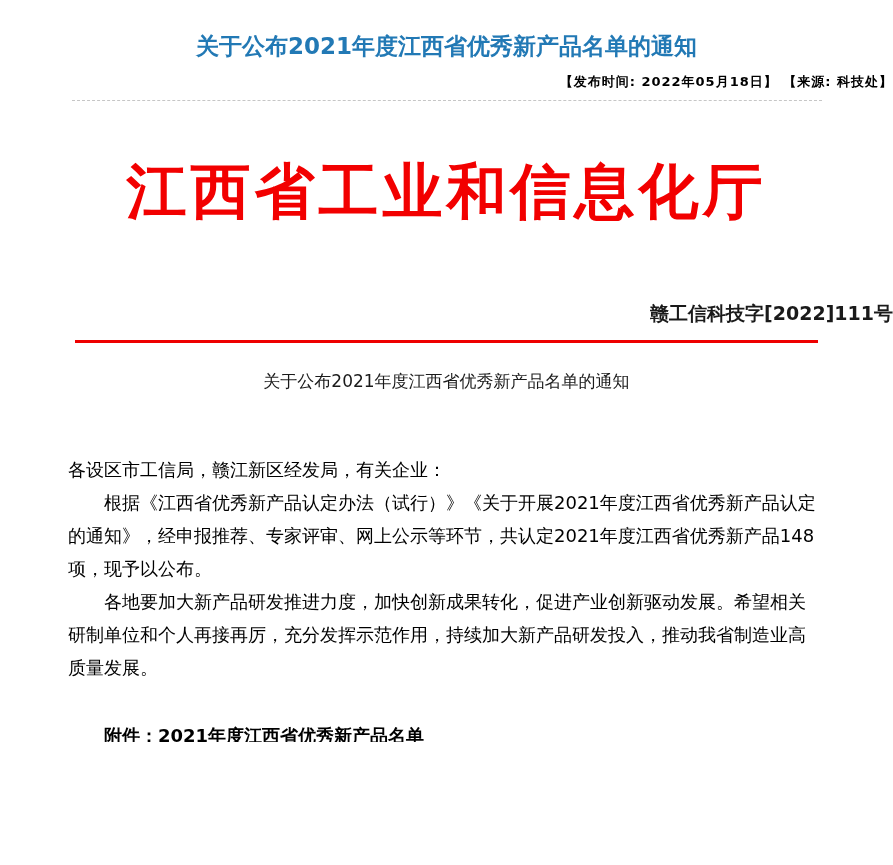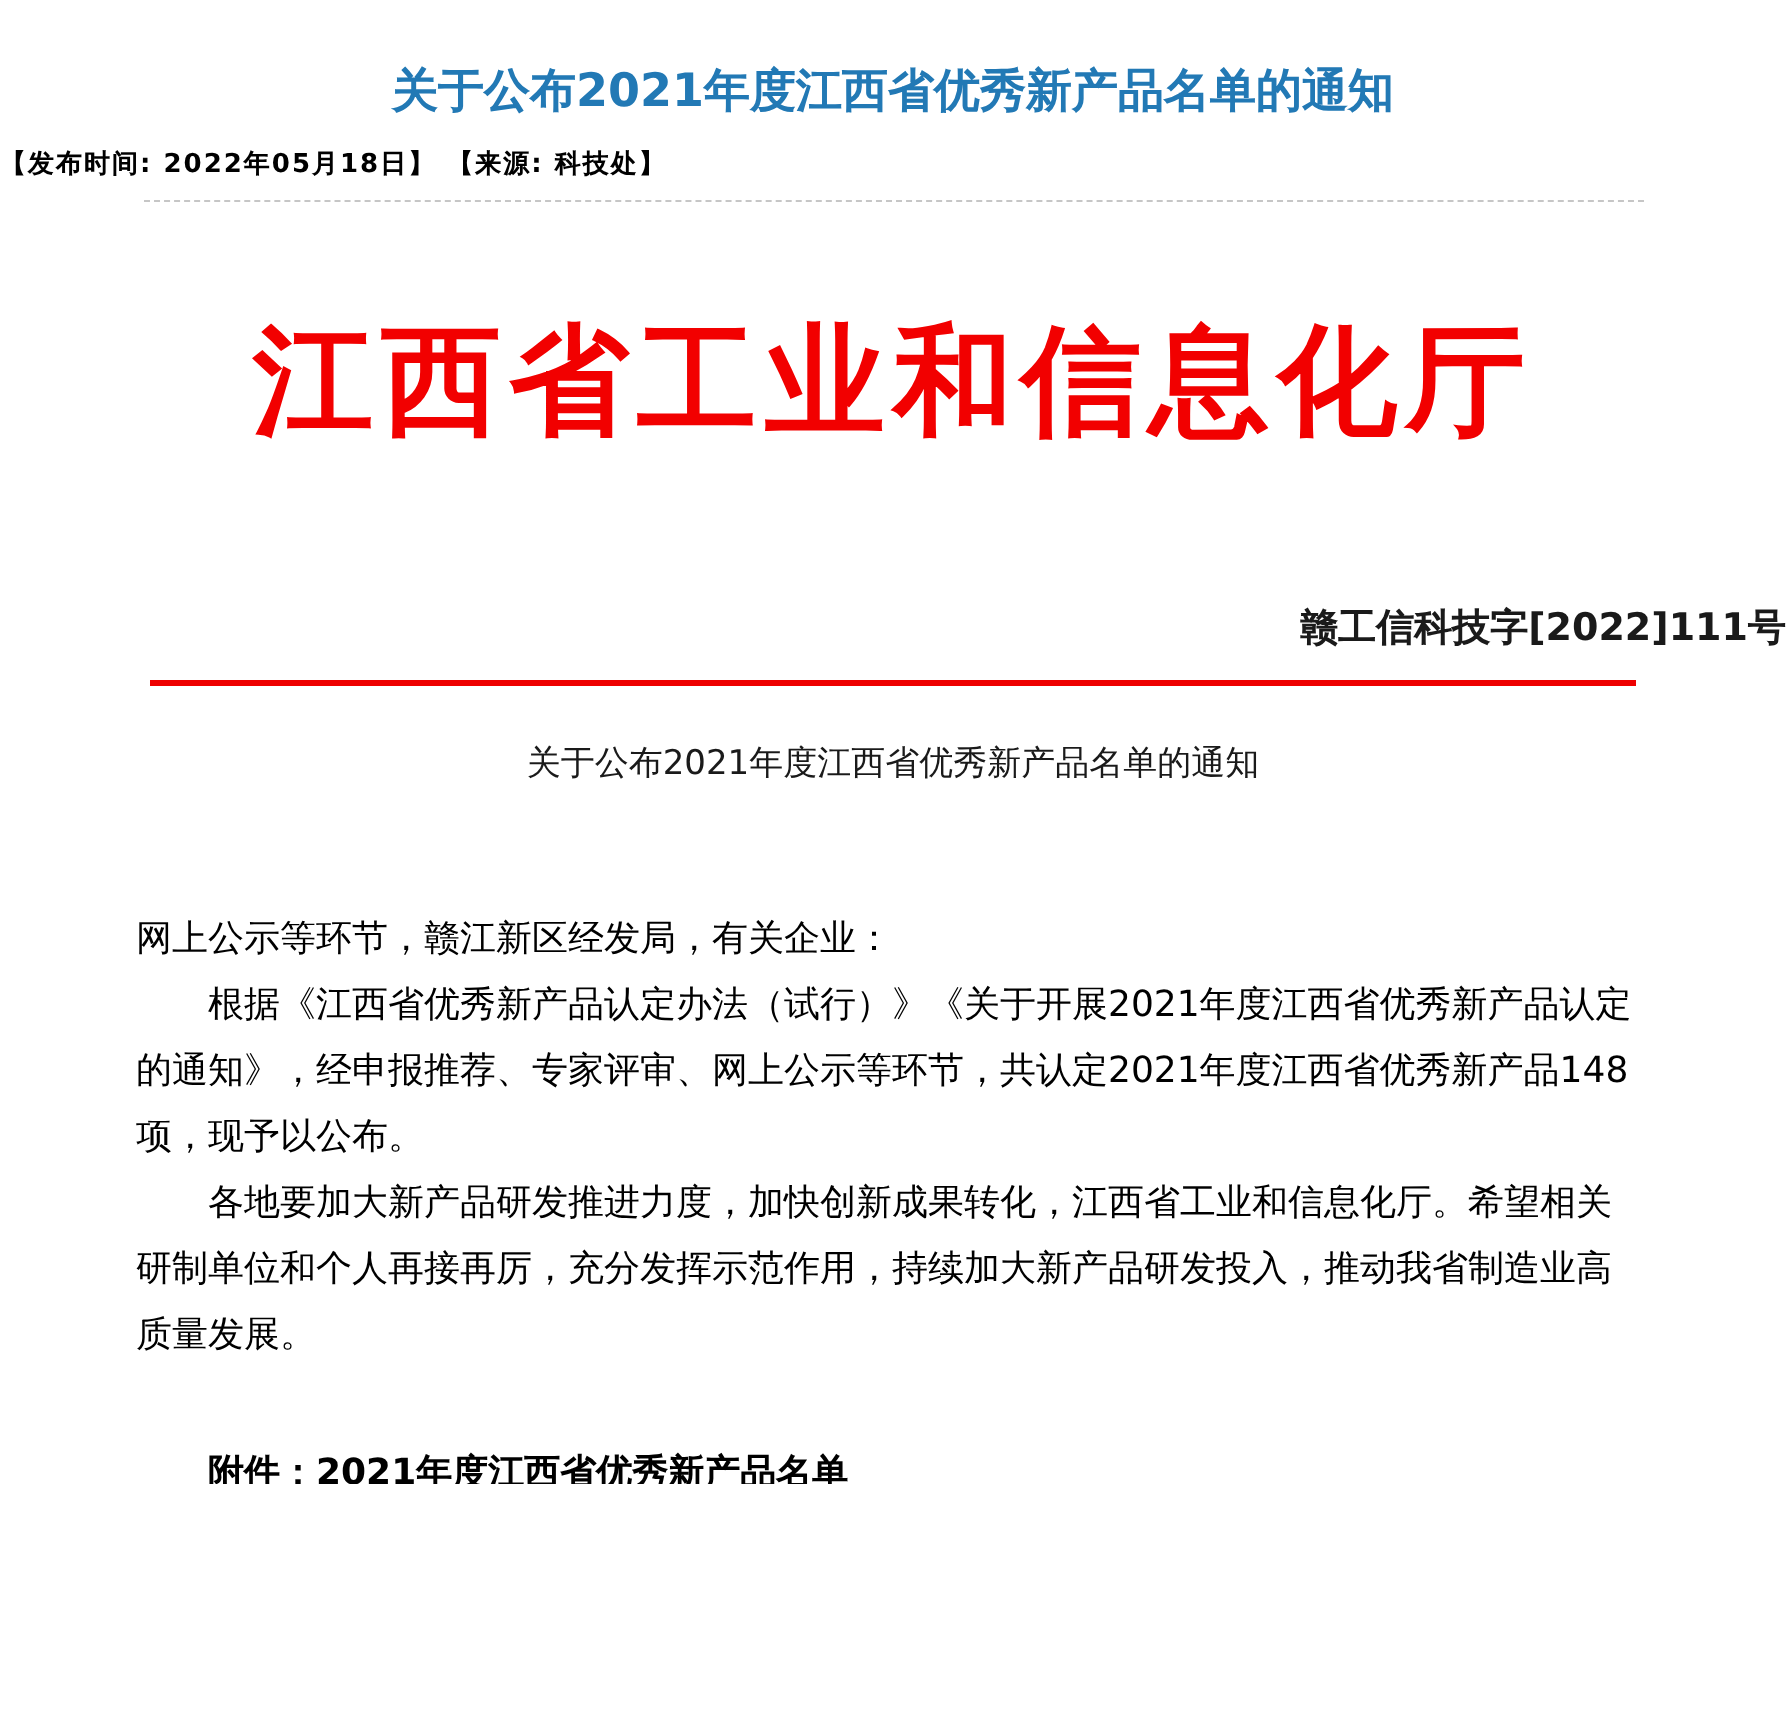--- a/index.html
+++ b/index.html
@@ -23,21 +23,21 @@
   .header-title {
     margin: 32px 40px 0 40px;
     text-align: center;
     color: #2279b5;
     font-size: 23px;
     font-weight: bold;
     line-height: 28px;
   }
   .meta-line {
     margin-top: 13px;
-    text-align: left;
+    text-align: right;
     font-size: 13px;
     font-weight: bold;
     color: #000000;
     letter-spacing: 1px;
   }
   .dashed-divider {
     margin: 9px 71px 0 72px;
     border-top: 1px dashed #c6c6c6;
     height: 0;
   }
@@ -112,23 +112,23 @@
 
   <div class="letterhead">江西省工业和信息化厅</div>
 
   <div class="doc-number">赣工信科技字[2022]111号</div>
 
   <div class="red-rule"></div>
 
   <div class="doc-title">关于公布2021年度江西省优秀新产品名单的通知</div>
 
   <div class="body-text">
-    <p class="salutation">网上公示等环节，赣江新区经发局，有关企业：</p>
+    <p class="salutation">各设区市工信局，赣江新区经发局，有关企业：</p>
     <p class="para">根据《江西省优秀新产品认定办法（试行）》《关于开展2021年度江西省优秀新产品认定的通知》，经申报推荐、专家评审、网上公示等环节，共认定2021年度江西省优秀新产品148项，现予以公布。</p>
-    <p class="para">各地要加大新产品研发推进力度，加快创新成果转化，江西省工业和信息化厅。希望相关研制单位和个人再接再厉，充分发挥示范作用，持续加大新产品研发投入，推动我省制造业高质量发展。</p>
+    <p class="para">各地要加大新产品研发推进力度，加快创新成果转化，促进产业创新驱动发展。希望相关研制单位和个人再接再厉，充分发挥示范作用，持续加大新产品研发投入，推动我省制造业高质量发展。</p>
   </div>
 
   <div class="attachment">附件：2021年度江西省优秀新产品名单</div>
 
   <div class="signature-block">
     <div>江西省工业和信息化厅</div>
 
   </div>
 
 </div>

